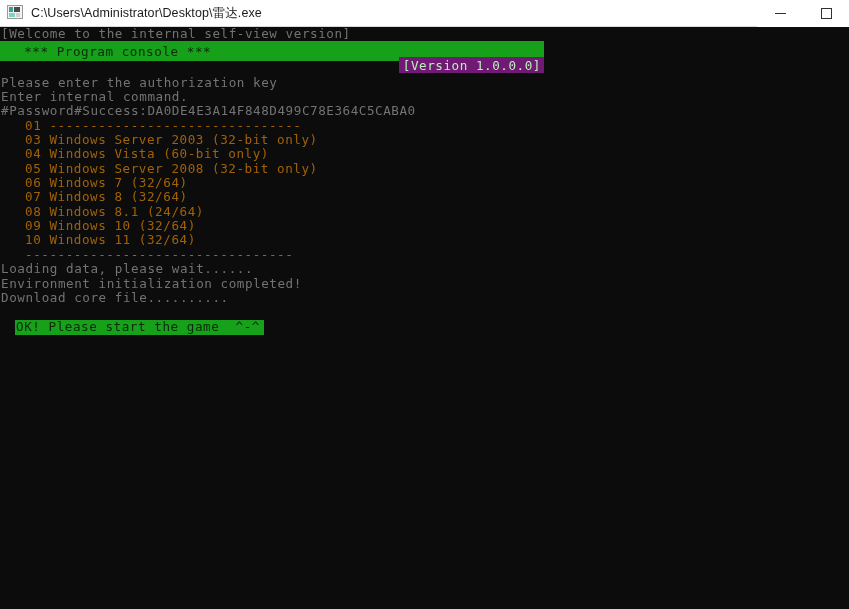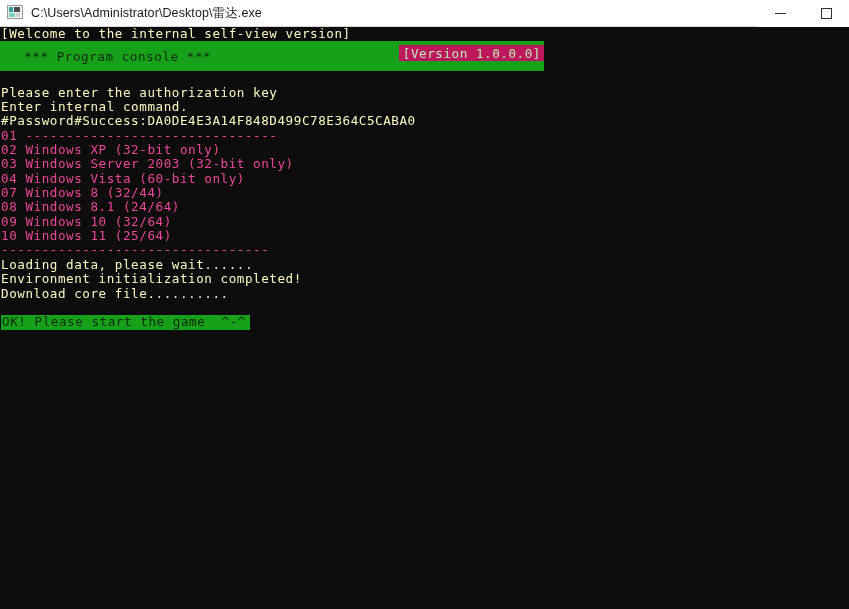--- a/index.html
+++ b/index.html
@@ -100,68 +100,69 @@
 
   .line {
     font-family: "DejaVu Sans Mono", monospace;
     font-size: 12.6px;
     line-height: 14.35px;
     white-space: pre;
     letter-spacing: 0.55px;
     padding-left: 1px;
   }
 
-  .c-white  { color: #fef9c3; }
-  .c-cyan   { color: #ec4899; }
+  .c-white  { color: #737373; }
+  .c-cyan   { color: #a16207; margin-left: 24px; }
 
   
   #banner-row {
-    height: 30px;
+    height: 20px;
     background: #17a01a;
     display: flex;
     align-items: center;
     width: 544px;
     position: relative;
   }
   #banner-title {
     font-family: "DejaVu Sans Mono", monospace;
     font-size: 12.6px;
     letter-spacing: 0.55px;
     color: #0b2d0b;
     white-space: pre;
     padding-left: 16px;
   }
   #banner-version {
     position: absolute;
     right: 0;
-    top: 4px;
+    top: 16px;
     height: 16px;
     display: flex;
     align-items: center;
-    background: #be185d;
+    background: #701a75;
     padding: 0 3px 0 4px;
   }
   #banner-version span {
     font-family: "DejaVu Sans Mono", monospace;
     font-size: 12.6px;
     letter-spacing: 0.55px;
     color: #b9f0b9;
     white-space: pre;
   }
 
   .spacer-line { height: 14.35px; }
 
   
   #ok-row {
     display: inline-flex;
     align-items: flex-start;
     background: #17a01a;
     height: 15px;
     padding-left: 1px;
     padding-right: 4px;
+    margin-left: 14px;
   }
   #ok-row span {
     font-family: "DejaVu Sans Mono", monospace;
     font-size: 12.6px;
     letter-spacing: 0.55px;
     color: #0a2c0a;
     white-space: pre;
   }
 </style>
 </head>
@@ -201,27 +202,28 @@
     </div>
 
     <div class="spacer-line"></div>
 
     <div class="line c-white">Please enter the authorization key</div>
     <div class="line c-white">Enter internal command.</div>
     <div class="line c-white">#Password#Success:DA0DE4E3A14F848D499C78E364C5CABA0</div>
 
     <div class="line c-cyan">01 -------------------------------</div>
 
-    <div class="line c-cyan">02 Windows XP (32-bit only)</div>
     <div class="line c-cyan">03 Windows Server 2003 (32-bit only)</div>
     <div class="line c-cyan">04 Windows Vista (60-bit only)</div>
-    <div class="line c-cyan">07 Windows 8 (32/44)</div>
+    <div class="line c-cyan">05 Windows Server 2008 (32-bit only)</div>
+    <div class="line c-cyan">06 Windows 7 (32/64)</div>
+    <div class="line c-cyan">07 Windows 8 (32/64)</div>
     <div class="line c-cyan">08 Windows 8.1 (24/64)</div>
     <div class="line c-cyan">09 Windows 10 (32/64)</div>
-    <div class="line c-cyan">10 Windows 11 (25/64)</div>
+    <div class="line c-cyan">10 Windows 11 (32/64)</div>
 
     <div class="line c-cyan">---------------------------------</div>
 
     <div class="line c-white">Loading data, please wait......</div>
     <div class="line c-white">Environment initialization completed!</div>
     <div class="line c-white">Download core file..........</div>
 
     <div class="spacer-line"></div>
 
     <div class="line"><span id="ok-row"><span>OK! Please start the game  ^-^</span></span></div>

